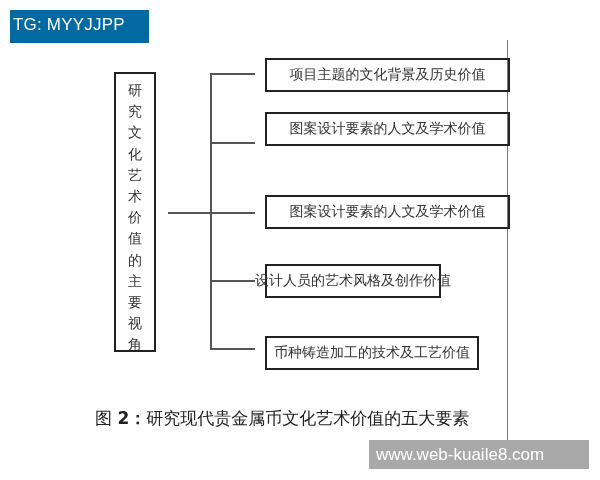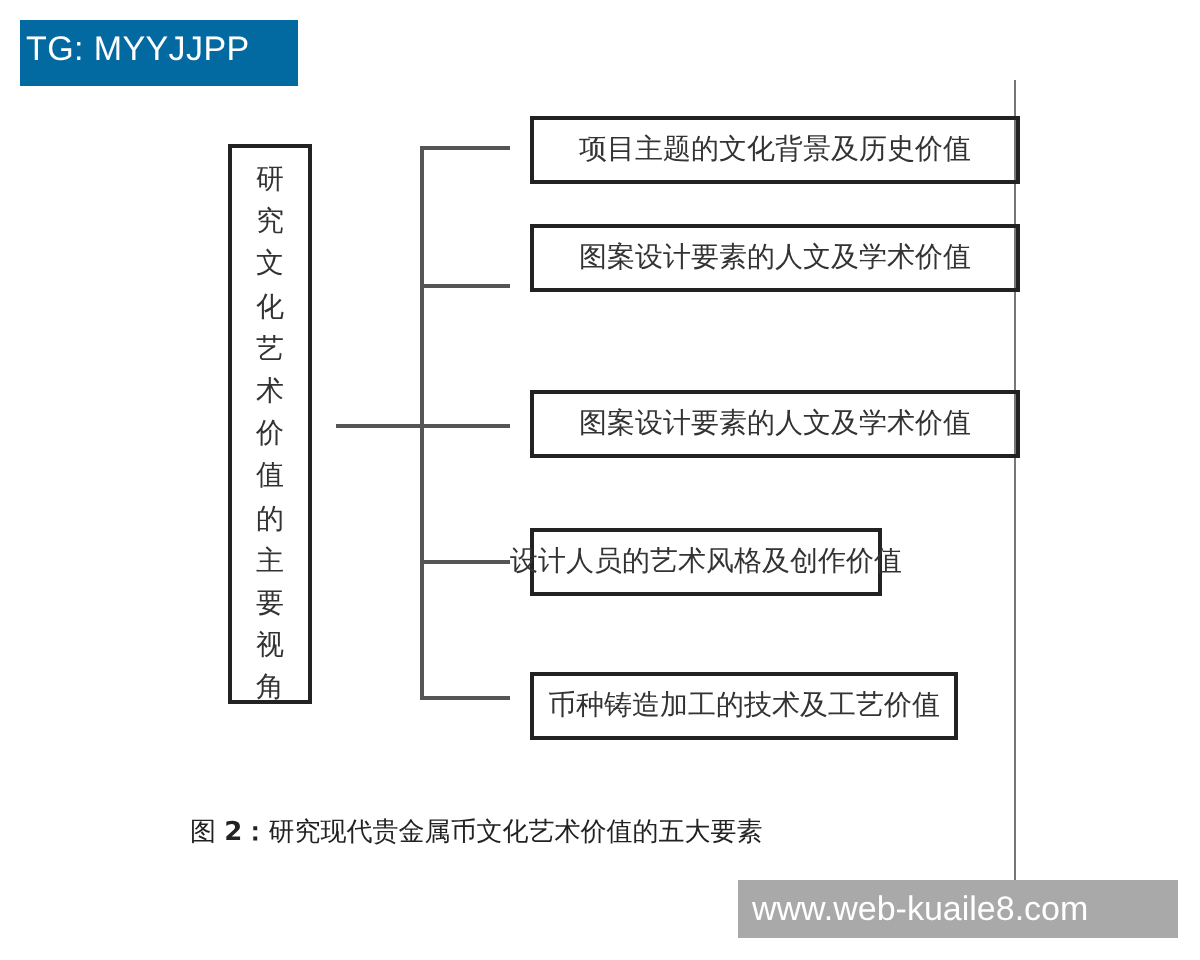--- a/index.html
+++ b/index.html
@@ -40,21 +40,21 @@
   .trunk { left: 210px; top: 73px; width: 1.5px; height: 276px; }
   .branch { left: 210px; width: 45px; height: 1.5px; }
   .node {
     position: absolute; left: 265px; width: 245px; height: 34px;
     border: 2px solid #222; box-sizing: border-box;
     display: flex; align-items: center; justify-content: center;
     font-size: 14px; color: #333; white-space: nowrap;
   }
   .caption {
     position: absolute; left: 95px; top: 407px; width: 420px;
-    font-size: 13px; color: #222; white-space: nowrap;
+    font-size: 17px; color: #222; white-space: nowrap;
   }
   .caption b { font-family: "DejaVu Sans", "Liberation Sans", sans-serif; font-weight: bold; }
 </style>
 </head>
 <body>
 
 <div class="wm-top">TG: MYYJJPP</div>
 
 <div class="right-rule"></div>
 

